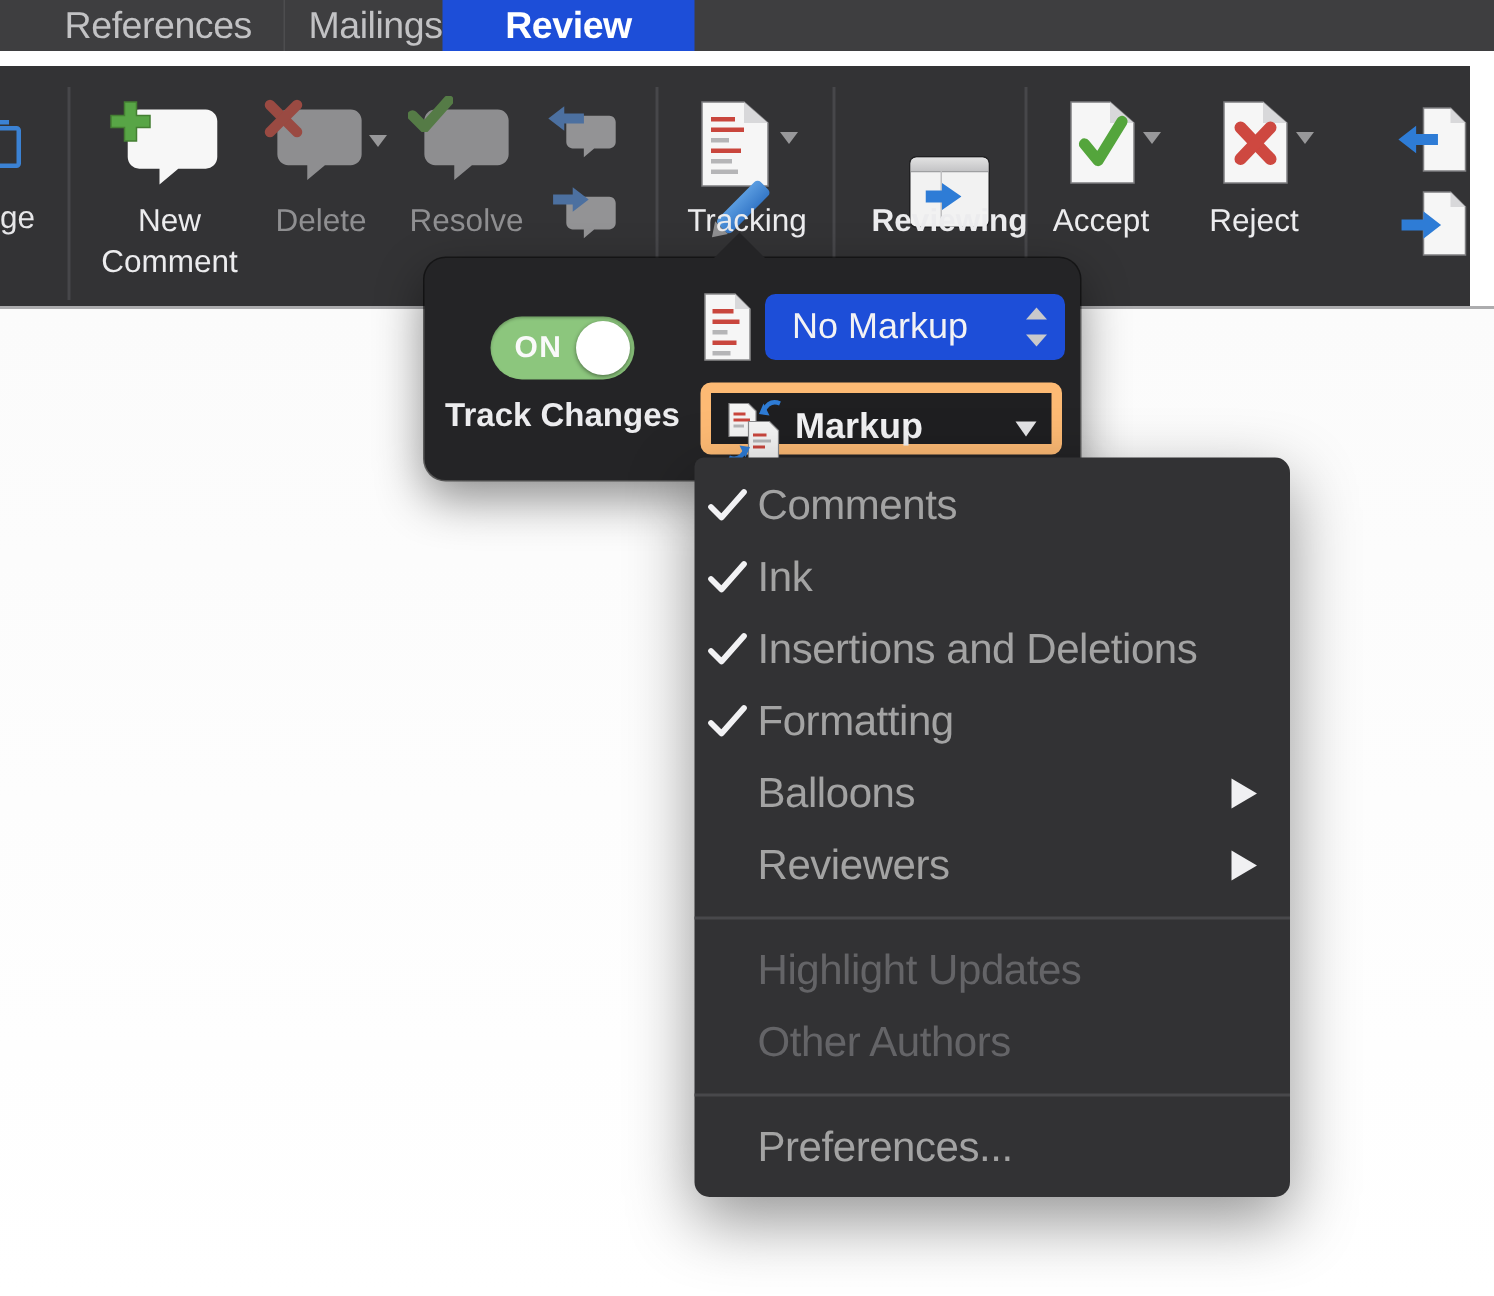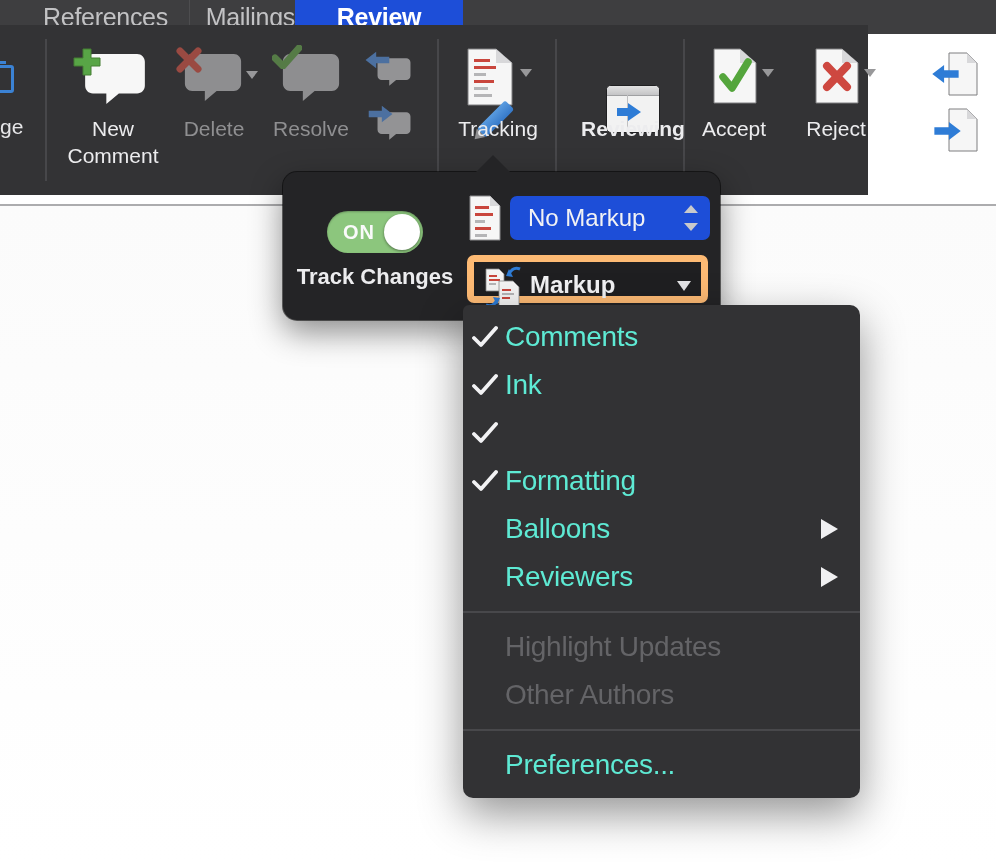--- a/index.html
+++ b/index.html
@@ -7,21 +7,21 @@
           font-family:"Liberation Sans",sans-serif;background:#fff;-webkit-font-smoothing:antialiased;}
   
   .tabbar{position:absolute;left:0;top:0;width:996px;height:34px;background:#3E3E40;}
   .tab{position:absolute;top:0;height:34px;line-height:34px;text-align:center;
        font-size:25px;color:#C2C2C4;letter-spacing:-0.3px;}
   .tab.sep{border-right:1px solid #4D4D4F;}
   .tab.active{background:#1d4ed8;color:#FFFFFF;font-weight:700;}
   .t-ref{left:0;width:167px;margin-left:22px;} .t-mail{left:168px;width:127px;text-align:right;}
   .t-rev{left:295px;width:168px;} .t-view{left:463px;width:134px;}
   
-  .ribbon{position:absolute;left:0;top:25px;width:868px;height:170px;background:#333335;}
+  .ribbon{position:absolute;left:0;top:44px;width:980px;height:170px;background:#333335;}
   .rdiv{position:absolute;top:14px;height:142px;width:2px;background:#47474A;}
   .rlabel{position:absolute;top:90px;font-size:21px;line-height:27px;color:#ECECEE;text-align:center;}
   .rlabel.dis{color:#8F8F91;}
   .caret{position:absolute;width:0;height:0;border-left:6px solid transparent;
          border-right:6px solid transparent;border-top:8px solid #98989A;}
   .frag-label{position:absolute;left:0px;top:90px;font-size:21px;color:#E6E6E8;}
   .frag-ico{position:absolute;left:-9px;top:40px;width:17px;height:22px;
             border:3px solid #3B82D4;border-radius:3px;}
   .frag-ico:after{content:"";position:absolute;left:2px;top:-7px;width:10px;height:3px;background:#3B82D4;}
   .bubble,.docico,.overlay{position:absolute;}
@@ -64,21 +64,21 @@
          border:7px solid #fdba74;border-radius:7px;box-sizing:border-box;}
   .mo-btn svg{position:absolute;left:9px;top:3px;}
   .mo-btn .lbl{position:absolute;left:56px;top:0;line-height:46px;font-size:24px;font-weight:600;color:#F2F2F4;}
   .mo-btn .dcaret{position:absolute;right:10px;top:19px;width:0;height:0;border-left:7px solid transparent;
          border-right:7px solid transparent;border-top:10px solid #E4E4E6;}
   
   .menu{position:absolute;left:463px;top:305px;width:397px;background:#323234;z-index:30;
         border-radius:6px 10px 10px 10px;box-shadow:0 16px 44px rgba(0,0,0,.42);
         padding:8px 0 9px 0;box-sizing:border-box;}
   .mi{position:relative;height:48px;}
-  .mi .txt{position:absolute;left:42px;top:0;line-height:48px;font-size:28px;color:#5eead4;letter-spacing:-0.3px;}
+  .mi .txt{position:absolute;left:42px;top:0;line-height:48px;font-size:28px;color:#a3a3a3;letter-spacing:-0.3px;}
   .mi.dis .txt{color:#646467;}
   .mi svg.chk{position:absolute;left:9px;top:12px;}
   .mi .subarrow{position:absolute;right:22px;top:14px;width:0;height:0;
         border-top:10px solid transparent;border-bottom:10px solid transparent;border-left:17px solid #F0F0F2;}
   .msep{height:2px;background:#48484B;margin:10px 0;}
 </style>
 </head>
 <body>
 
 <div class="screen">
@@ -278,20 +278,21 @@
     <div class="mi">
       <svg class="chk" width="26" height="24" viewBox="0 0 26 24">
         <polyline points="2,13 9,20 24,3" fill="none" stroke="#F2F2F4" stroke-width="3.8" stroke-linecap="round" stroke-linejoin="round"></polyline>
         </svg>
       <span class="txt">Ink</span>
     </div>
     <div class="mi">
       <svg class="chk" width="26" height="24" viewBox="0 0 26 24">
         <polyline points="2,13 9,20 24,3" fill="none" stroke="#F2F2F4" stroke-width="3.8" stroke-linecap="round" stroke-linejoin="round"></polyline>
         </svg>
+      <span class="txt">Insertions and Deletions</span>
     </div>
     <div class="mi">
       <svg class="chk" width="26" height="24" viewBox="0 0 26 24">
         <polyline points="2,13 9,20 24,3" fill="none" stroke="#F2F2F4" stroke-width="3.8" stroke-linecap="round" stroke-linejoin="round"></polyline>
         </svg>
       <span class="txt">Formatting</span>
     </div>
     <div class="mi">
       <span class="txt">Balloons</span>
       <span class="subarrow"></span>

